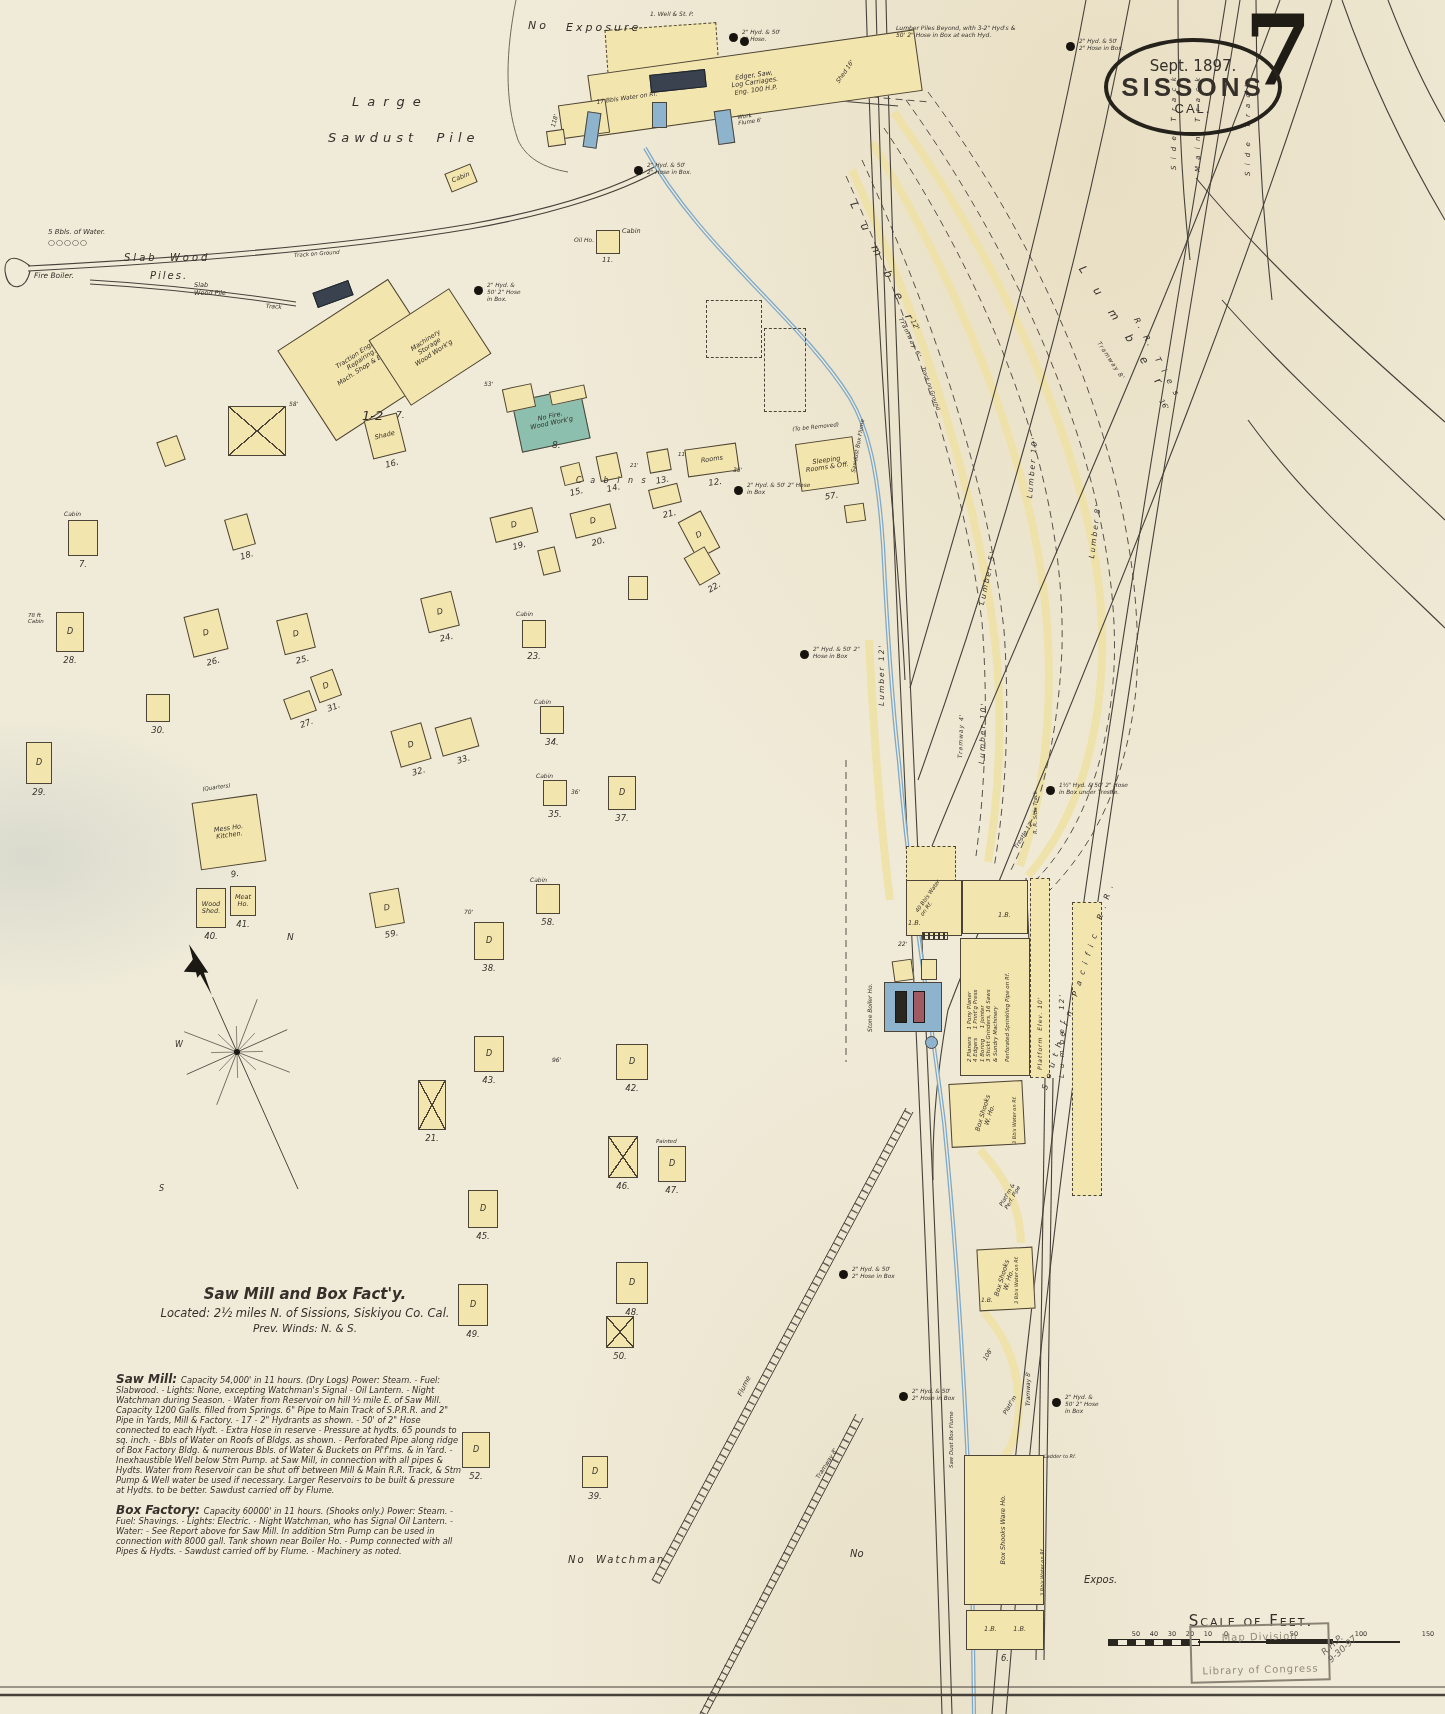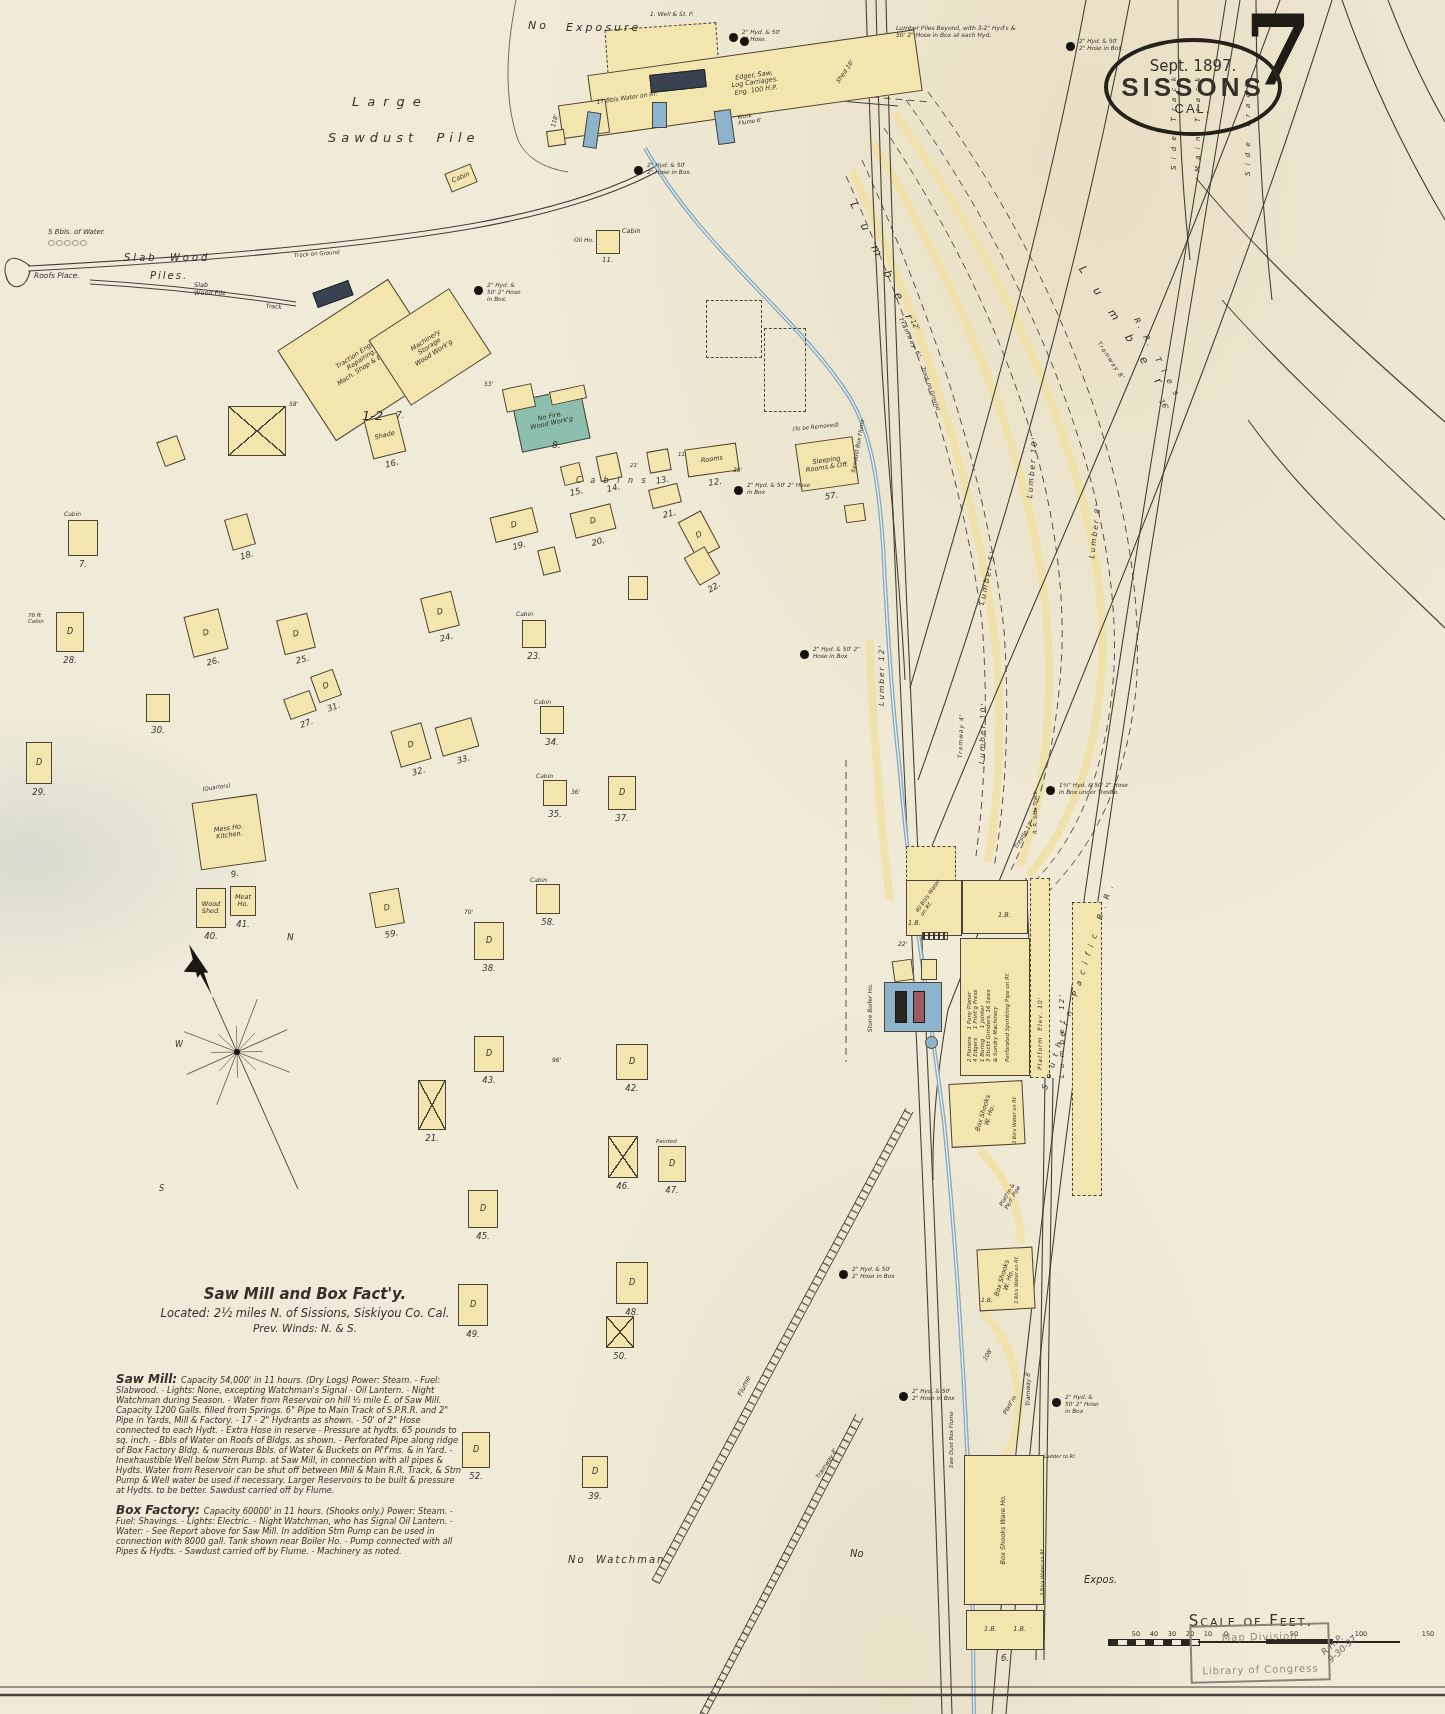--- a/index.html
+++ b/index.html
@@ -400,21 +400,21 @@
   <div id="labels-layer" class="layer">
       <div class="map-label" style="left: 528px; top: 20px; font-size: 11px; letter-spacing: 3px;">No</div>
       <div class="map-label" style="left: 566px; top: 22px; font-size: 11px; letter-spacing: 3px;">Exposure</div>
       <div class="map-label" style="left: 650px; top: 10px; font-size: 6px;">1. Well &amp; St. P.</div>
       <div class="map-label" style="left: 896px; top: 24px; font-size: 6px;">Lumber Piles Beyond, with 3-2" Hyd's &amp;
 50' 2" Hose in Box at each Hyd.</div>
       <div class="map-label" style="left: 352px; top: 94px; font-size: 13px; letter-spacing: 8px;">Large</div>
       <div class="map-label" style="left: 328px; top: 130px; font-size: 13px; letter-spacing: 5px;">Sawdust  Pile</div>
       <div class="map-label" style="left: 48px; top: 228px; font-size: 7px;">5 Bbls. of Water.</div>
       <div class="map-label" style="left: 48px; top: 238px; font-size: 8px; letter-spacing: 1px;">○○○○○</div>
-      <div class="map-label" style="left: 34px; top: 272px; font-size: 7.5px;">Roofs Place.</div>
+      <div class="map-label" style="left: 34px; top: 272px; font-size: 7.5px;">Fire Boiler.</div>
       <div class="map-label" style="left: 124px; top: 252px; font-size: 10px; letter-spacing: 3px;">Slab  Wood</div>
       <div class="map-label" style="left: 150px; top: 270px; font-size: 10px; letter-spacing: 2px;">Piles.</div>
       <div class="map-label" style="left: 294px; top: 252px; font-size: 5.5px; transform: rotate(-4deg);">Track on Ground</div>
       <div class="map-label" style="left: 194px; top: 282px; font-size: 6.5px;">Slab
 Wood Pile</div>
       <div class="map-label" style="left: 266px; top: 302px; font-size: 6px; transform: rotate(3deg);">Track</div>
       <div class="map-label" style="left: 549px; top: 126px; font-size: 6px; transform: rotate(-75deg);">118'</div>
       <div class="map-label" style="left: 596px; top: 98px; font-size: 6px; transform: rotate(-8deg);">17 Bbls Water on Rf.</div>
       <div class="map-label" style="left: 834px; top: 80px; font-size: 6px; transform: rotate(-55deg);">Shed 16'</div>
       <div class="map-label" style="left: 737px; top: 114px; font-size: 5.5px; transform: rotate(-8deg);">Work

